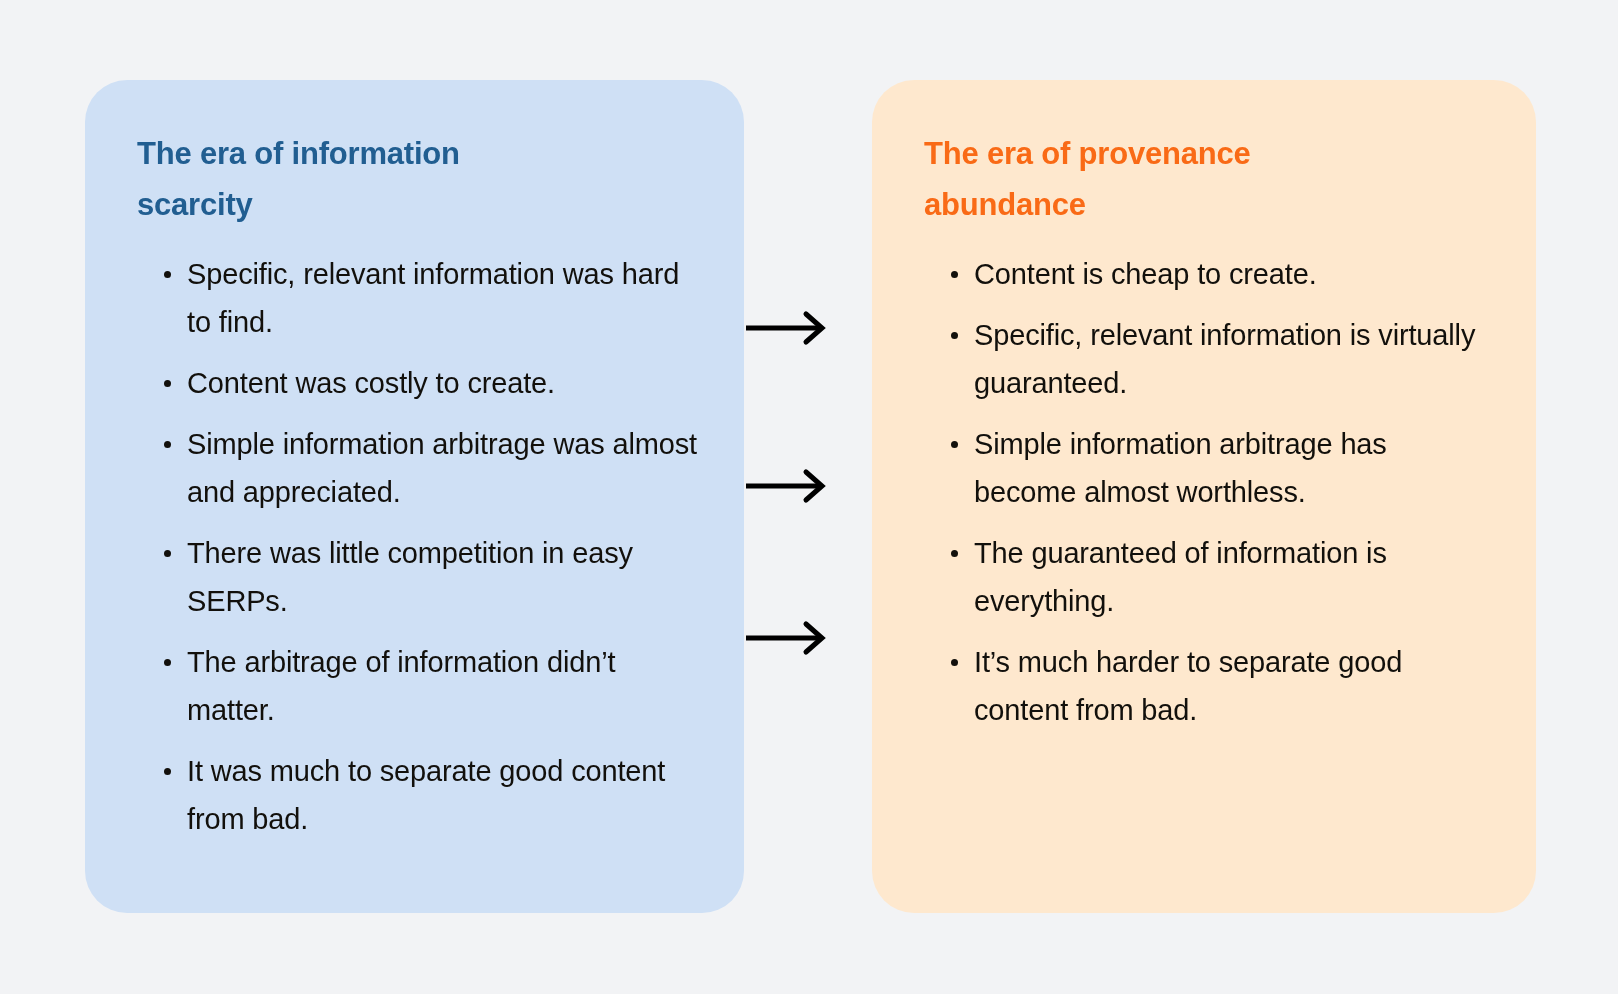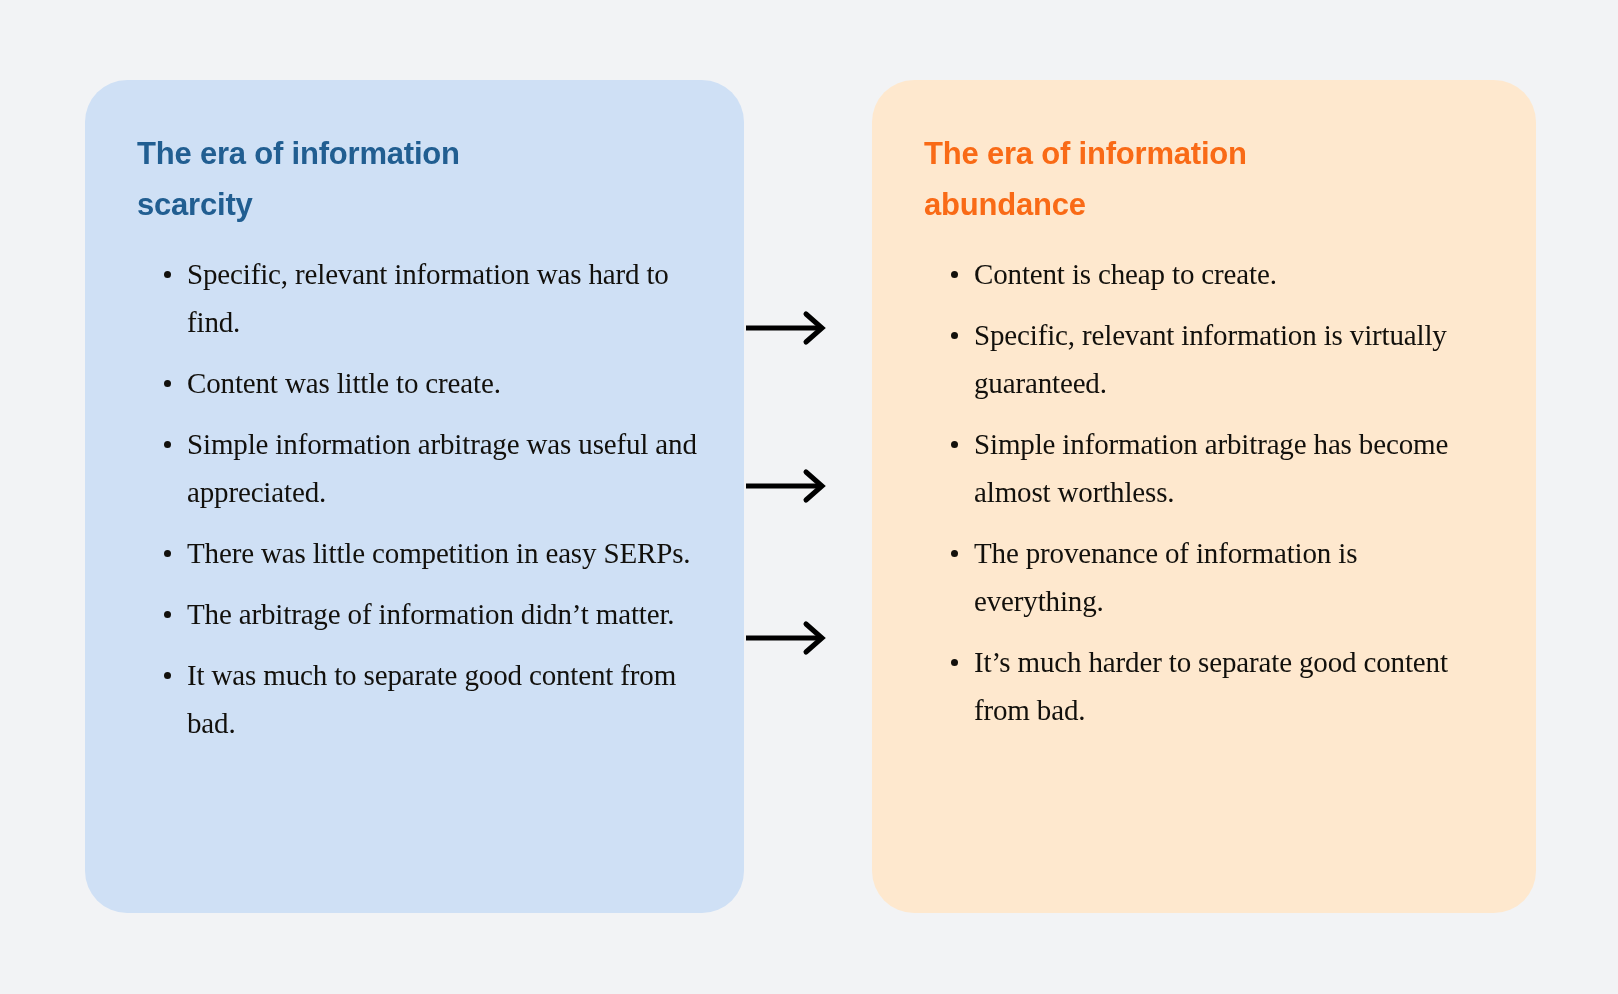--- a/index.html
+++ b/index.html
@@ -59,21 +59,20 @@
   .bullet-item {
     position: relative;
     display: block;
     padding-left: 36px;
     margin: 0 0 13px 0;
     font-size: 29px;
     line-height: 48px;
     color: #12100c;
     letter-spacing: -0.15px;
     max-width: 510px;
-    font-family: Liberation Serif, serif;
   }
   .bullet-item::before {
     content: "";
     position: absolute;
     left: 13px;
     top: 21px;
     width: 7px;
     height: 7px;
     border-radius: 50%;
     background: #12100c;
@@ -92,22 +91,22 @@
 </style>
 </head>
 <body>
 
 <div class="stage">
 
   <div class="panel panel-left">
     <h2 class="panel-heading heading-blue">The era of information scarcity</h2>
     <ul class="bullet-list">
       <li class="bullet-item">Specific, relevant information was hard to find.</li>
-      <li class="bullet-item">Content was little to create.</li>
-      <li class="bullet-item">Simple information arbitrage was useful and appreciated.</li>
+      <li class="bullet-item">Content was costly to create.</li>
+      <li class="bullet-item">Simple information arbitrage was almost and appreciated.</li>
       <li class="bullet-item">There was little competition in easy SERPs.</li>
       <li class="bullet-item">The arbitrage of information didn’t matter.</li>
       <li class="bullet-item">It was much to separate good content from bad.</li>
     </ul>
   </div>
 
   <div class="arrow" style="top:308px">
     <svg width="86" height="40" viewBox="0 0 86 40" aria-hidden="true">
       <line x1="2" y1="20" x2="76" y2="20" stroke="#000000" stroke-width="5" stroke-linecap="butt"></line>
       <polyline points="62,6 78,20 62,34" fill="none" stroke="#000000" stroke-width="5" stroke-linecap="round" stroke-linejoin="miter"></polyline>
@@ -120,23 +119,23 @@
     </svg>
   </div>
   <div class="arrow" style="top:618px">
     <svg width="86" height="40" viewBox="0 0 86 40" aria-hidden="true">
       <line x1="2" y1="20" x2="76" y2="20" stroke="#000000" stroke-width="5" stroke-linecap="butt"></line>
       <polyline points="62,6 78,20 62,34" fill="none" stroke="#000000" stroke-width="5" stroke-linecap="round" stroke-linejoin="miter"></polyline>
     </svg>
   </div>
 
   <div class="panel panel-right">
-    <h2 class="panel-heading heading-orange">The era of information abundance</h2>
+    <h2 class="panel-heading heading-orange">The era of provenance abundance</h2>
     <ul class="bullet-list">
       <li class="bullet-item">Content is cheap to create.</li>
       <li class="bullet-item">Specific, relevant information is virtually guaranteed.</li>
       <li class="bullet-item">Simple information arbitrage has become almost worthless.</li>
-      <li class="bullet-item">The provenance of information is everything.</li>
+      <li class="bullet-item">The guaranteed of information is everything.</li>
       <li class="bullet-item">It’s much harder to separate good content from bad.</li>
     </ul>
   </div>
 
 </div>
 
 </body></html>

